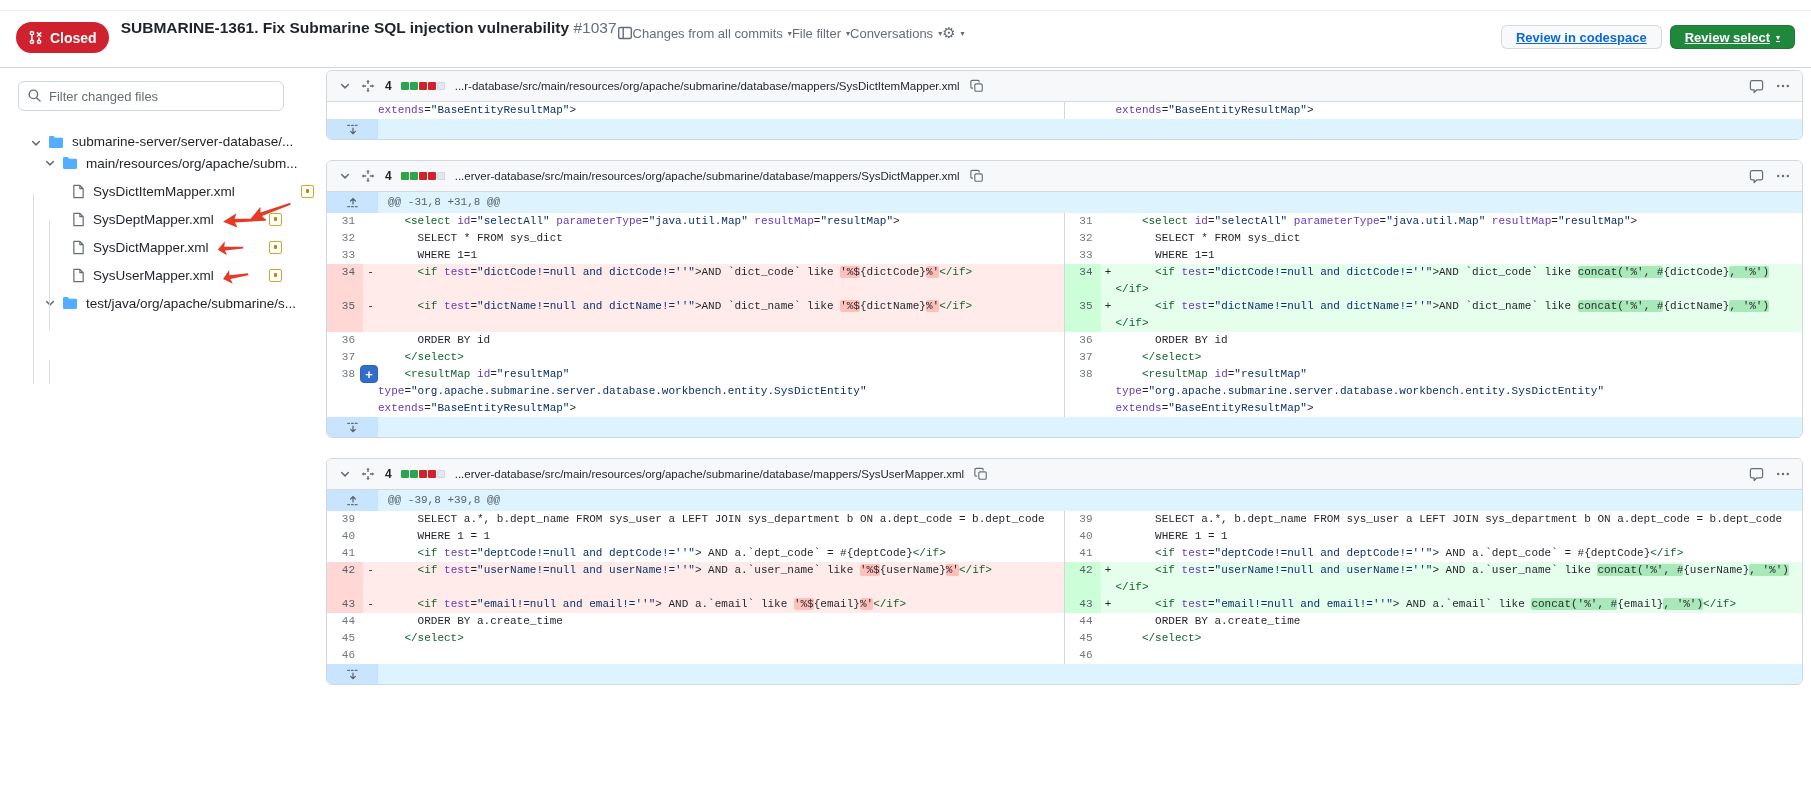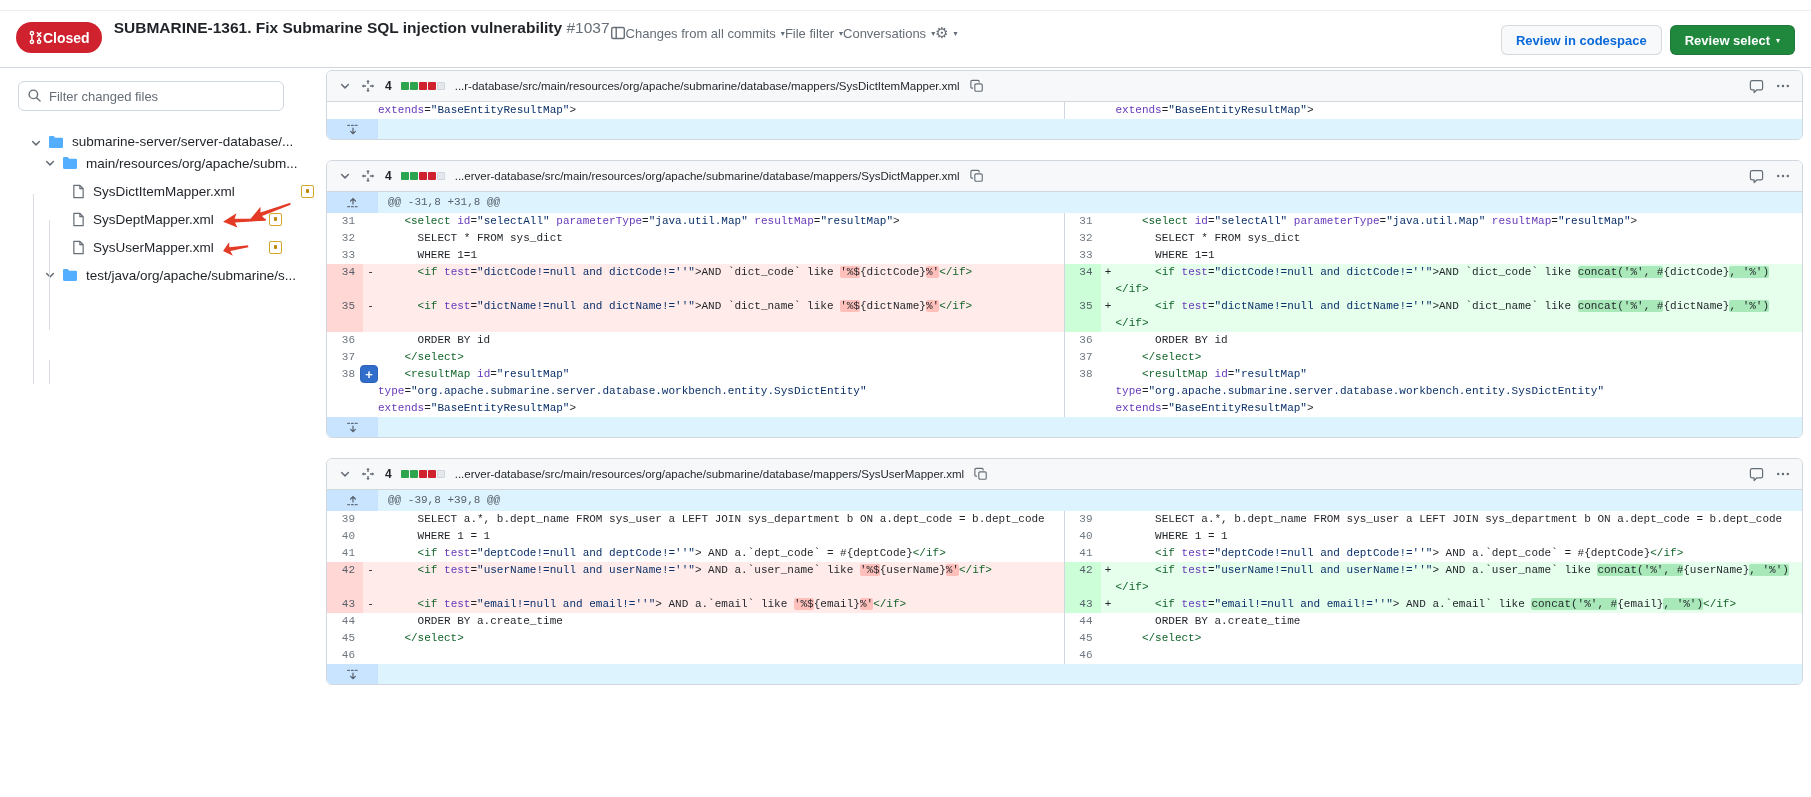--- a/index.html
+++ b/index.html
@@ -1,28 +1,28 @@
 <!DOCTYPE html>
 <html><head>
 <meta charset="utf-8">
 <style>
   html,body{margin:0;padding:0;background:#fff;}
   body{width:1811px;height:797px;overflow:hidden;font-family:"Liberation Sans","DejaVu Sans",sans-serif;color:#1f2328;position:relative;}
   .page-topline{height:10px;border-bottom:1px solid #eceff2;}
   
   .topbar{background:#fff;border-bottom:1px solid #d0d7de;padding:8px 16px 6px;display:flex;align-items:flex-start;position:relative;height:57px;box-sizing:border-box;}
-  .badge{display:inline-flex;align-items:center;background:#cf222e;color:#fff;border-radius:999px;padding:0 12px;height:31px;font-size:14px;font-weight:600;margin-right:12px;margin-top:3px;}
+  .badge{display:inline-flex;align-items:center;gap:7px;background:#cf222e;color:#fff;border-radius:999px;padding:0 12px;height:31px;font-size:14px;font-weight:600;margin-right:12px;margin-top:3px;}
   .title-col{display:flex;min-width:0;}
   .pr-title{font-size:15.5px;font-weight:700;margin:0;line-height:18px;}
   .prnum{color:#656d76;font-weight:400;}
   .toolbar{display:flex;align-items:center;margin-top:5px;color:#656d76;font-size:13px;}
   .tbitem{display:inline-flex;align-items:center;gap:5px;cursor:pointer;background:none;border:0;color:#656d76;font-size:13px;font-family:inherit;padding:0;}
   .caret{font-size:8px;line-height:8px;position:relative;top:1px;}
   .actions{position:absolute;right:16px;top:14px;display:flex;gap:8px;align-items:center;}
-  .btn{height:30px;border-radius:6px;font-size:13px;font-weight:600;padding:0 14px;cursor:pointer;display:inline-flex;align-items:center;gap:6px;font-family:inherit;}
+  .btn{height:24px;border-radius:6px;font-size:13px;font-weight:600;padding:0 14px;cursor:pointer;display:inline-flex;align-items:center;gap:6px;font-family:inherit;text-decoration:underline;}
   .btn-codespace{background:#f8f9fa;border:1px solid rgba(31,35,40,0.15);color:#0969da;}
   .btn-review{background:#1f883d;border:1px solid rgba(27,31,36,0.15);color:#fff;}
   
   .shell{display:flex;align-items:flex-start;}
   .sidebar{width:300px;flex-shrink:0;position:relative;padding-top:5px;box-sizing:border-box;}
   .filter-wrap{margin:8px 16px 10px 18px;position:relative;}
   .filter-input{width:100%;height:30px;box-sizing:border-box;border:1px solid #d0d7de;border-radius:6px;padding:0 8px 0 30px;font-size:13px;color:#1f2328;background:#fff;outline:none;}
   .filter-input::placeholder{color:#656d76;}
   .filter-mag{position:absolute;left:9px;top:7px;}
   .tree{position:relative;}
@@ -212,20 +212,37 @@
             <i></i>
           </span>
         </div>
         <div class="trow d2">
           <span class="ico ">
             <svg width="13" height="15" viewBox="0 0 14 16" fill="none" stroke="#656d76" stroke-width="1.3">
               <path d="M2 1.5h6.5L12 5v9.5H2z" stroke-linejoin="round"></path>
               <path d="M8.5 1.5V5H12"></path>
             </svg>
           </span>
+          <span class="lbl">SysDictMapper.xml</span>
+          <span class="arrow arr-c">
+            <svg viewBox="0 0 48 18" preserveAspectRatio="none" height="17">
+              <path d="M1 9 L16 1.5 L13.5 7 L46.5 10.5 L46 12.5 L13.5 11 L15.5 16.5 Z" fill="#e33b26"></path>
+            </svg>
+          </span>
+          <span class="modsq">
+            <i></i>
+          </span>
+        </div>
+        <div class="trow d2">
+          <span class="ico ">
+            <svg width="13" height="15" viewBox="0 0 14 16" fill="none" stroke="#656d76" stroke-width="1.3">
+              <path d="M2 1.5h6.5L12 5v9.5H2z" stroke-linejoin="round"></path>
+              <path d="M8.5 1.5V5H12"></path>
+            </svg>
+          </span>
           <span class="lbl">SysUserMapper.xml</span>
           <span class="arrow arr-d">
             <svg viewBox="0 0 48 18" preserveAspectRatio="none" height="17">
               <path d="M1 9 L16 1.5 L13.5 7 L46.5 10.5 L46 12.5 L13.5 11 L15.5 16.5 Z" fill="#e33b26"></path>
             </svg>
           </span>
           <span class="modsq">
             <i></i>
           </span>
         </div>

